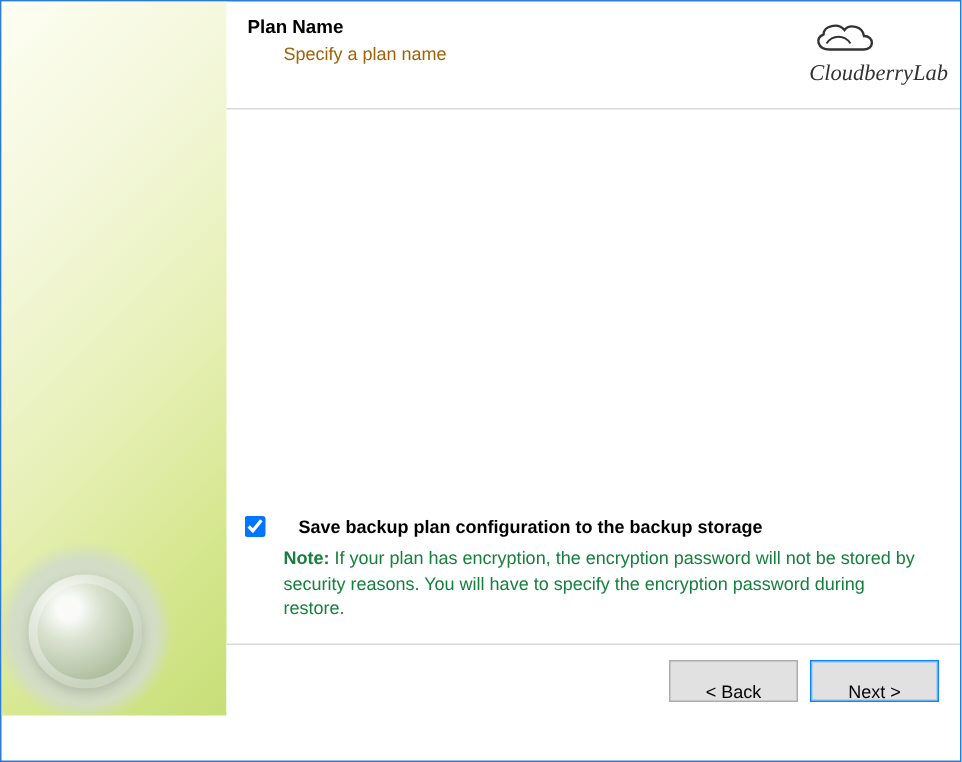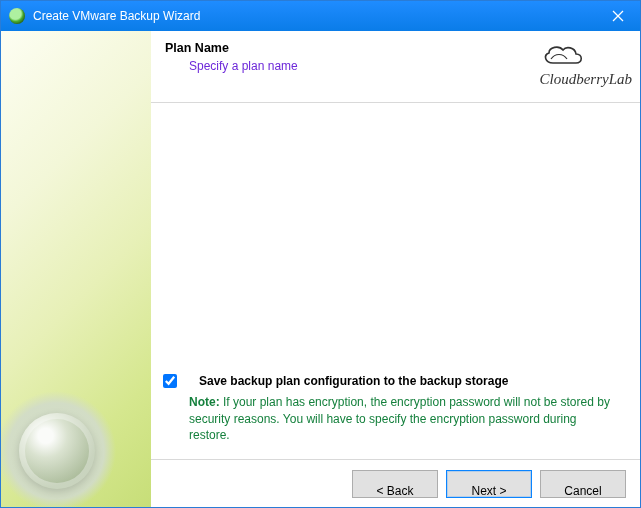--- a/index.html
+++ b/index.html
@@ -81,21 +81,21 @@
     justify-content: space-between;
   }
   .header-text { flex:1; }
   .header-title {
     font-weight: bold;
     font-size: 12.5px;
     color: #000;
   }
   .header-sub {
     margin: 4px 0 0 24px;
-    color: #6d28d9;
+    color: #a16207;
   }
   .brand {
     text-align:center;
     margin-right: 4px;
   }
   .brand .cloud {
     margin: 0 auto 2px auto;
   }
   .brand .cloud svg { display:block; }
   .brand .bname {
@@ -177,30 +177,20 @@
   }
   .btn.primary {
     border: 1px solid #0a84ff;
     box-shadow: inset 0 0 0 1px rgba(10,132,255,0.2);
   }
 </style>
 </head>
 <body>
 
 <div class="window">
-  <div class="titlebar">
-    <div class="app-icon"></div>
-    <div class="title">Create VMware Backup Wizard</div>
-    <div class="close">
-      <svg width="12" height="12" viewBox="0 0 12 12">
-        <line x1="1" y1="1" x2="11" y2="11"></line>
-        <line x1="11" y1="1" x2="1" y2="11"></line>
-      </svg>
-    </div>
-  </div>
 
   <div class="body">
     <div class="sideart"></div>
 
     <div class="main">
       <div class="header">
         <div class="header-text">
           <div class="header-title">Plan Name</div>
           <div class="header-sub">Specify a plan name</div>
         </div>
@@ -228,17 +218,16 @@
             <b>Note:</b>
             <span> </span>
             <span>If your plan has encryption, the encryption password will not be stored by security reasons. You will have to specify the encryption password during restore.</span>
           </div>
         </div>
       </div>
 
       <div class="footer">
         <button class="btn">&lt; Back</button>
         <button class="btn primary">Next &gt;</button>
-        <button class="btn">Cancel</button>
       </div>
     </div>
   </div>
 </div>
 
 </body></html>

